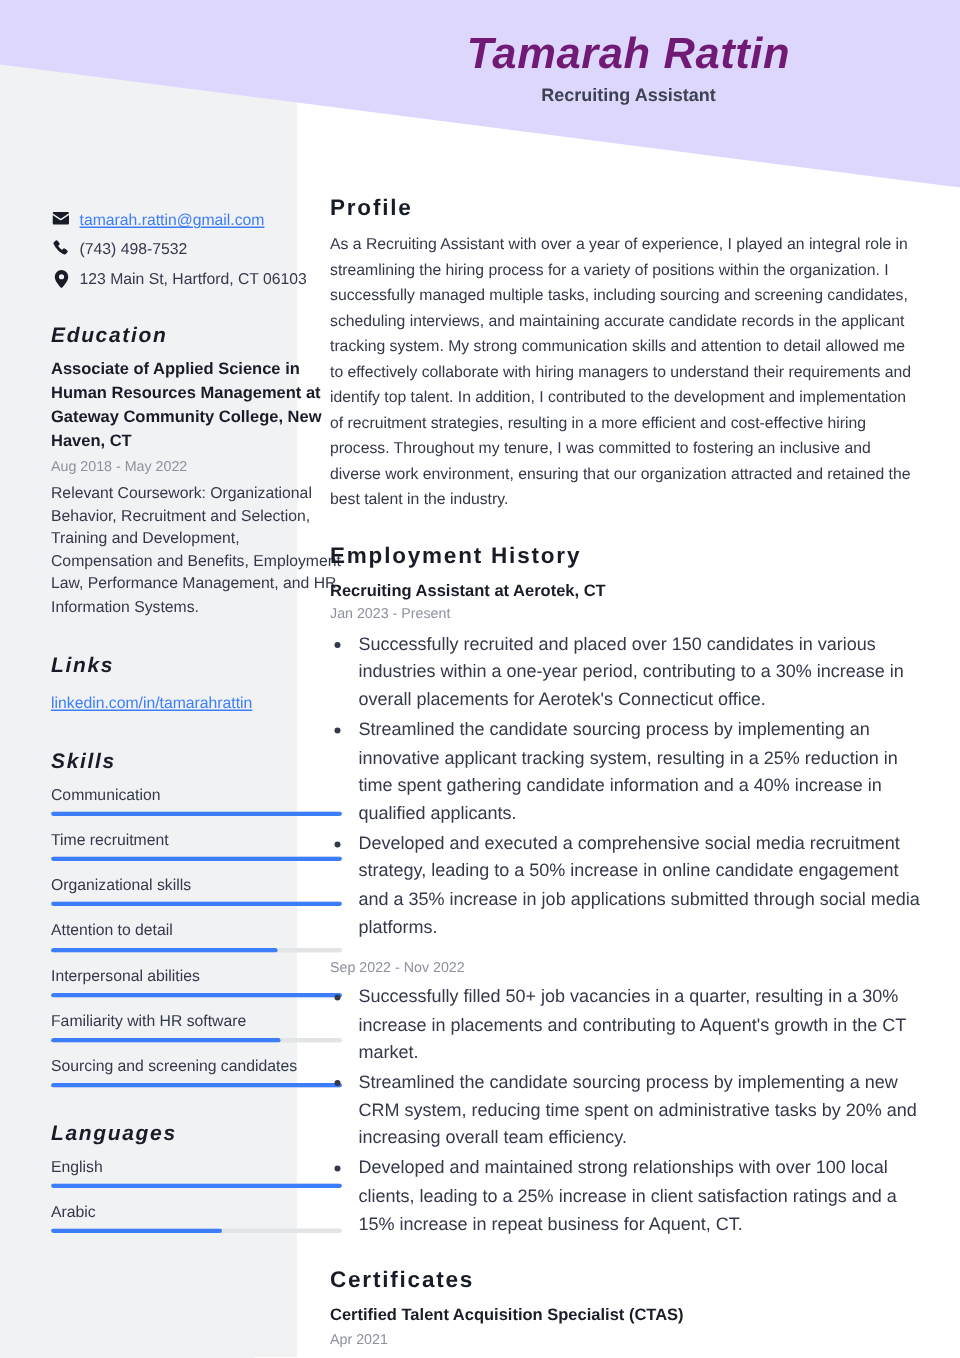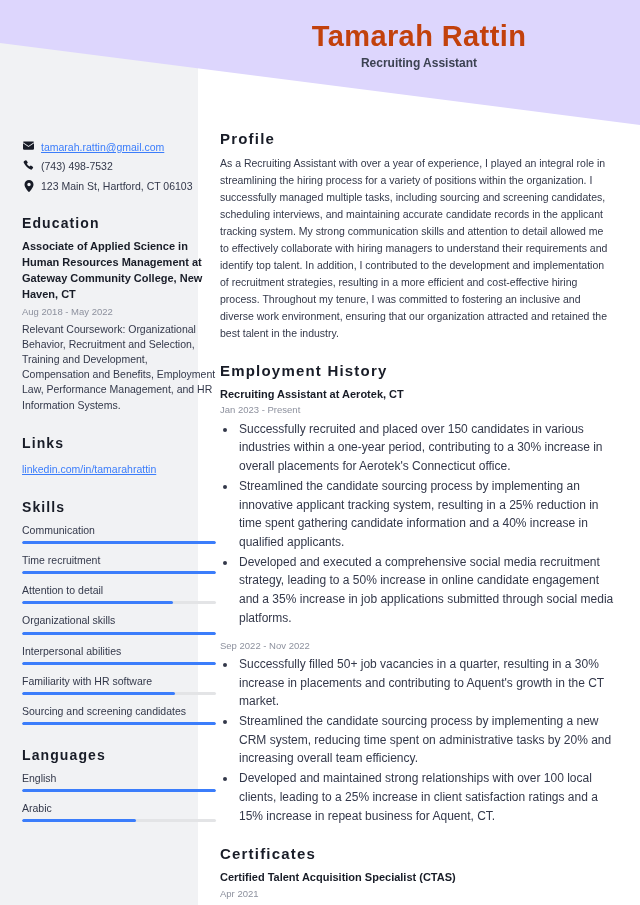--- a/index.html
+++ b/index.html
@@ -51,37 +51,38 @@
     position: absolute;
     left: 198px;
     top: 0;
     width: 442px;
     text-align: center;
     padding-top: 20px;
   }
   .name {
     font-size: 29px;
     font-weight: 700;
-    color: #c2410c;
+    color: #701a75;
     letter-spacing: 0.4px;
     line-height: 1.15;
     margin: 0;
+    font-style: italic;
   }
   .job-title {
     font-size: 12px;
     color: #3c4252;
     margin-top: 3px;
     line-height: 1.2;
     font-weight: bold;
   }
 
   
   .sidebar {
     position: absolute;
-    left: 0;
+    left: 12px;
     top: 0;
     width: 238px;
     padding: 135px 22px 0 22px;
     box-sizing: border-box;
   }
 
   .contact-list {
     margin-top: 5px;
   }
   .contact-row {
@@ -108,20 +109,21 @@
   }
   .contact-val { flex: 1; }
 
   .side-heading {
     font-size: 14px;
     font-weight: 700;
     color: #181c27;
     letter-spacing: 1.1px;
     margin-top: 22px;
     margin-bottom: 8px;
+    font-style: italic;
   }
 
   .edu-degree {
     font-size: 11px;
     font-weight: 700;
     color: #181c27;
     line-height: 1.45;
   }
   .edu-date {
     font-size: 9.5px;
@@ -308,29 +310,29 @@
             <div class="bar-fill" style="width: 100%;"></div>
           </div>
       </div>
       <div class="skill-row">
         <div class="skill-label">Time recruitment</div>
         <div class="bar-track">
             <div class="bar-fill" style="width: 100%;"></div>
           </div>
       </div>
       <div class="skill-row">
+        <div class="skill-label">Organizational skills</div>
+        <div class="bar-track">
+            <div class="bar-fill" style="width: 100%;"></div>
+          </div>
+      </div>
+      <div class="skill-row">
         <div class="skill-label">Attention to detail</div>
         <div class="bar-track">
             <div class="bar-fill" style="width: 78%;"></div>
-          </div>
-      </div>
-      <div class="skill-row">
-        <div class="skill-label">Organizational skills</div>
-        <div class="bar-track">
-            <div class="bar-fill" style="width: 100%;"></div>
           </div>
       </div>
       <div class="skill-row">
         <div class="skill-label">Interpersonal abilities</div>
         <div class="bar-track">
             <div class="bar-fill" style="width: 100%;"></div>
           </div>
       </div>
       <div class="skill-row">
         <div class="skill-label">Familiarity with HR software</div>

